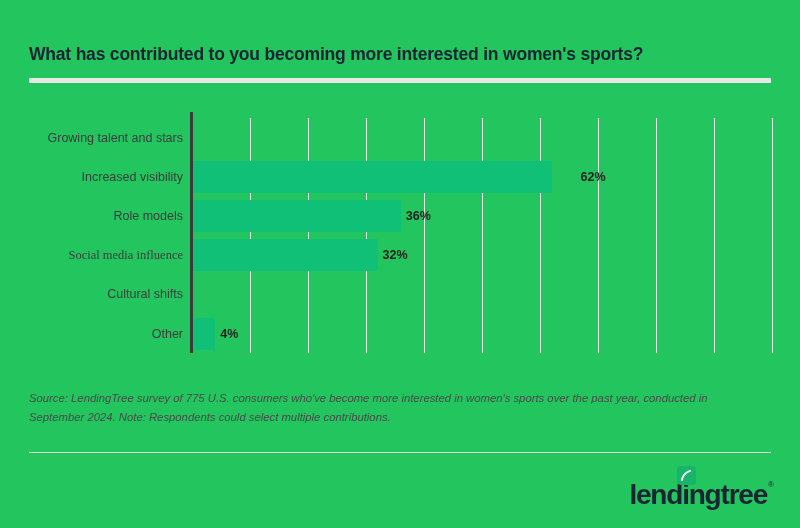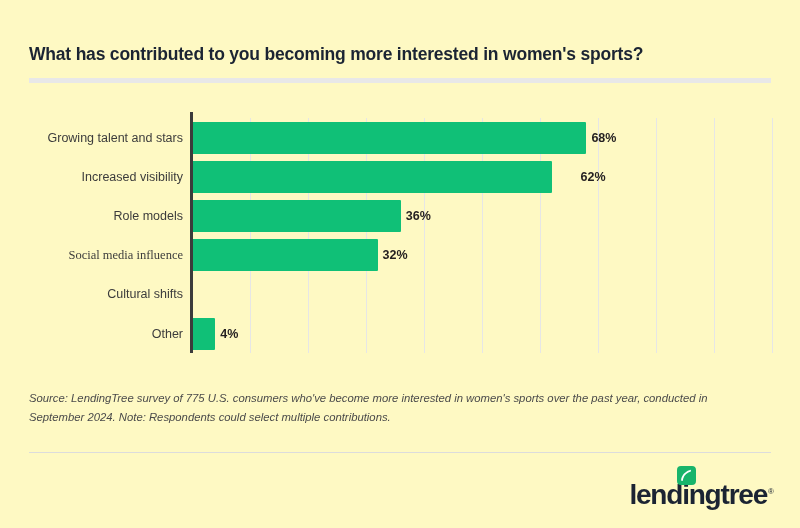--- a/index.html
+++ b/index.html
@@ -11,21 +11,21 @@
     height: 528px;
     background: #ffffff;
     font-family: "Liberation Sans", sans-serif;
     overflow: hidden;
   }
   .page {
     position: relative;
     width: 800px;
     height: 528px;
     box-sizing: border-box;
-    background: #fef9c3;
+    background: #22c55e;
     padding-left: 48px;
   }
 
   
   .title {
     position: absolute;
     left: 29px;
     top: 43px;
     width: 730px;
     font-size: 17.5px;
@@ -154,21 +154,21 @@
     position: absolute;
     right: 26px;
     top: 466px;
     height: 44px;
     display: flex;
     align-items: flex-end;
   }
   .logo-wrap {
     position: relative;
     display: flex;
-    align-items: flex-end;
+    align-items: flex-start;
   }
   .logo-text {
     font-size: 28px;
     font-weight: bold;
     color: #1b2433;
     letter-spacing: -1.2px;
     line-height: 30px;
   }
   .logo-tm {
     font-size: 8px;
@@ -208,24 +208,20 @@
           <div class="gridline" style="left: 174px;"></div>
           <div class="gridline" style="left: 232px;"></div>
           <div class="gridline" style="left: 290px;"></div>
           <div class="gridline" style="left: 348px;"></div>
           <div class="gridline" style="left: 406px;"></div>
           <div class="gridline" style="left: 464px;"></div>
           <div class="gridline" style="left: 522px;"></div>
           <div class="gridline" style="left: 580px;"></div>
         </div>
       <div class="rows">
-          <div class="row" style="top: 0px;">
-            <div class="bar" style="width: 394.4px; background: rgb(16, 192, 119);"></div>
-            <div class="bar-value">68%</div>
-          </div>
           <div class="row" style="top: 39.2px; gap: 24px;">
             <div class="bar" style="width: 359.6px; background: rgb(16, 192, 119);"></div>
             <div class="bar-value">62%</div>
           </div>
           <div class="row" style="top: 78.4px;">
             <div class="bar" style="width: 208.8px; background: rgb(16, 192, 119);"></div>
             <div class="bar-value">36%</div>
           </div>
           <div class="row" style="top: 117.6px;">
             <div class="bar" style="width: 185.6px; background: rgb(16, 192, 119);"></div>

